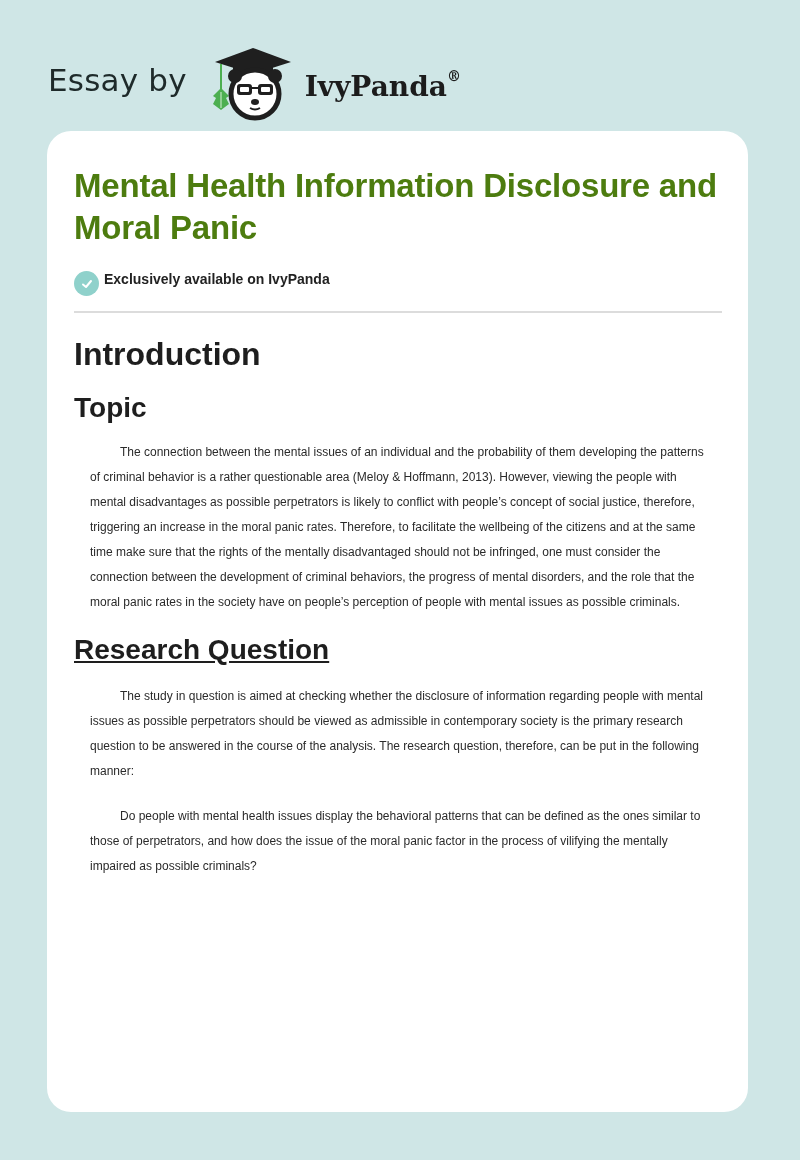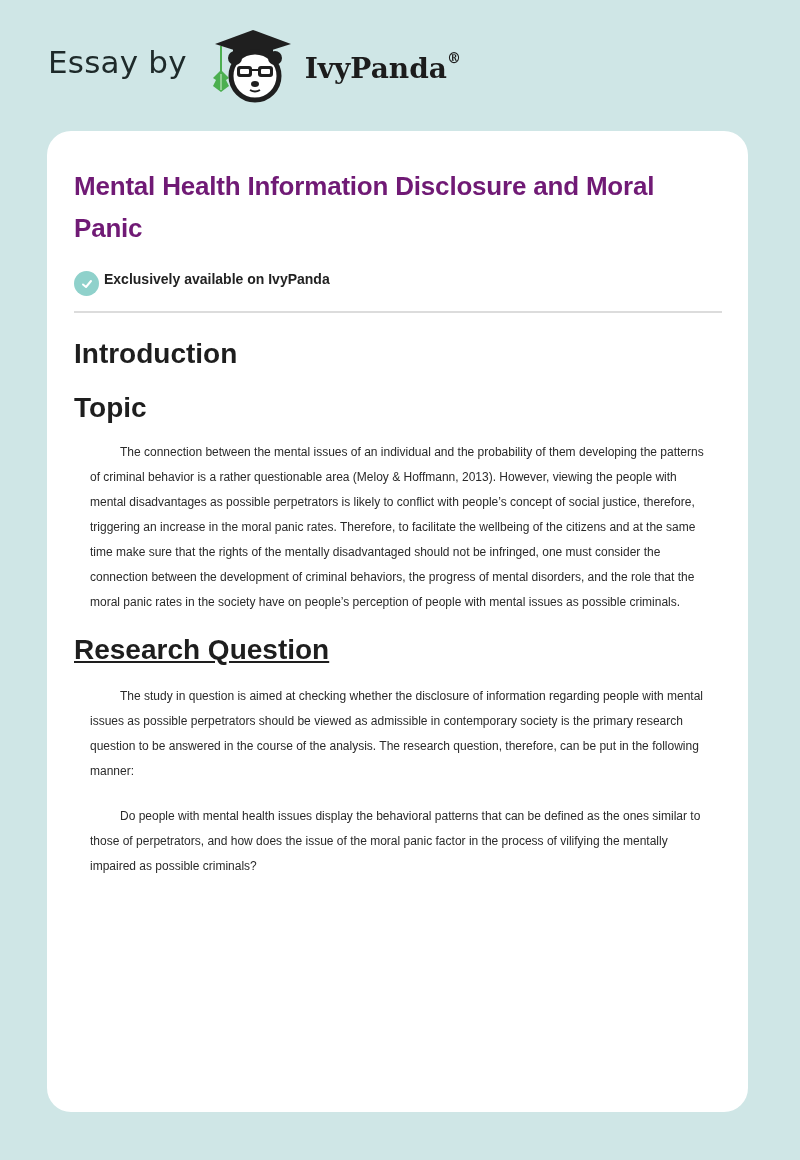--- a/index.html
+++ b/index.html
@@ -11,21 +11,21 @@
       height: 1160px;
       background: #cfe6e6;
       position: relative;
       overflow: hidden;
       font-family: "Liberation Sans", sans-serif;
       color: #222;
     }
     .header {
       position: absolute;
       left: 48px;
-      top: 26px;
+      top: 44px;
       height: 80px;
       display: flex;
       align-items: center;
     }
     .essay-by {
       font-family: "DejaVu Sans", sans-serif;
       font-size: 31px;
       color: #1e2a2a;
       letter-spacing: 0.2px;
       margin-right: 20px;
@@ -56,24 +56,24 @@
       width: 701px;
       height: 981px;
       background: #ffffff;
       border-radius: 24px;
       overflow: hidden;
     }
     .inner {
       padding: 34px 26px 0 27px;
     }
     .title {
-      font-size: 26px;
+      font-size: 33px;
       font-weight: bold;
       line-height: 42px;
-      color: #701a75;
+      color: #4d7c0f;
       margin: 0;
       letter-spacing: -0.2px;
     }
     .badge-row {
       display: flex;
       align-items: flex-start;
       margin-top: 22px;
       height: 26px;
     }
     .badge-icon {
@@ -91,21 +91,21 @@
       font-weight: bold;
       color: #222;
     }
     .divider {
       height: 2px;
       background: #dcdcdc;
       margin-top: 14px;
       margin-right: 0;
     }
     h2.section {
-      font-size: 28px;
+      font-size: 32px;
       font-weight: bold;
       color: #1e1e1e;
       margin: 24px 0 0 0;
       line-height: 34px;
     }
     h3.sub {
       font-size: 28px;
       font-weight: bold;
       color: #1e1e1e;
       margin: 0;

